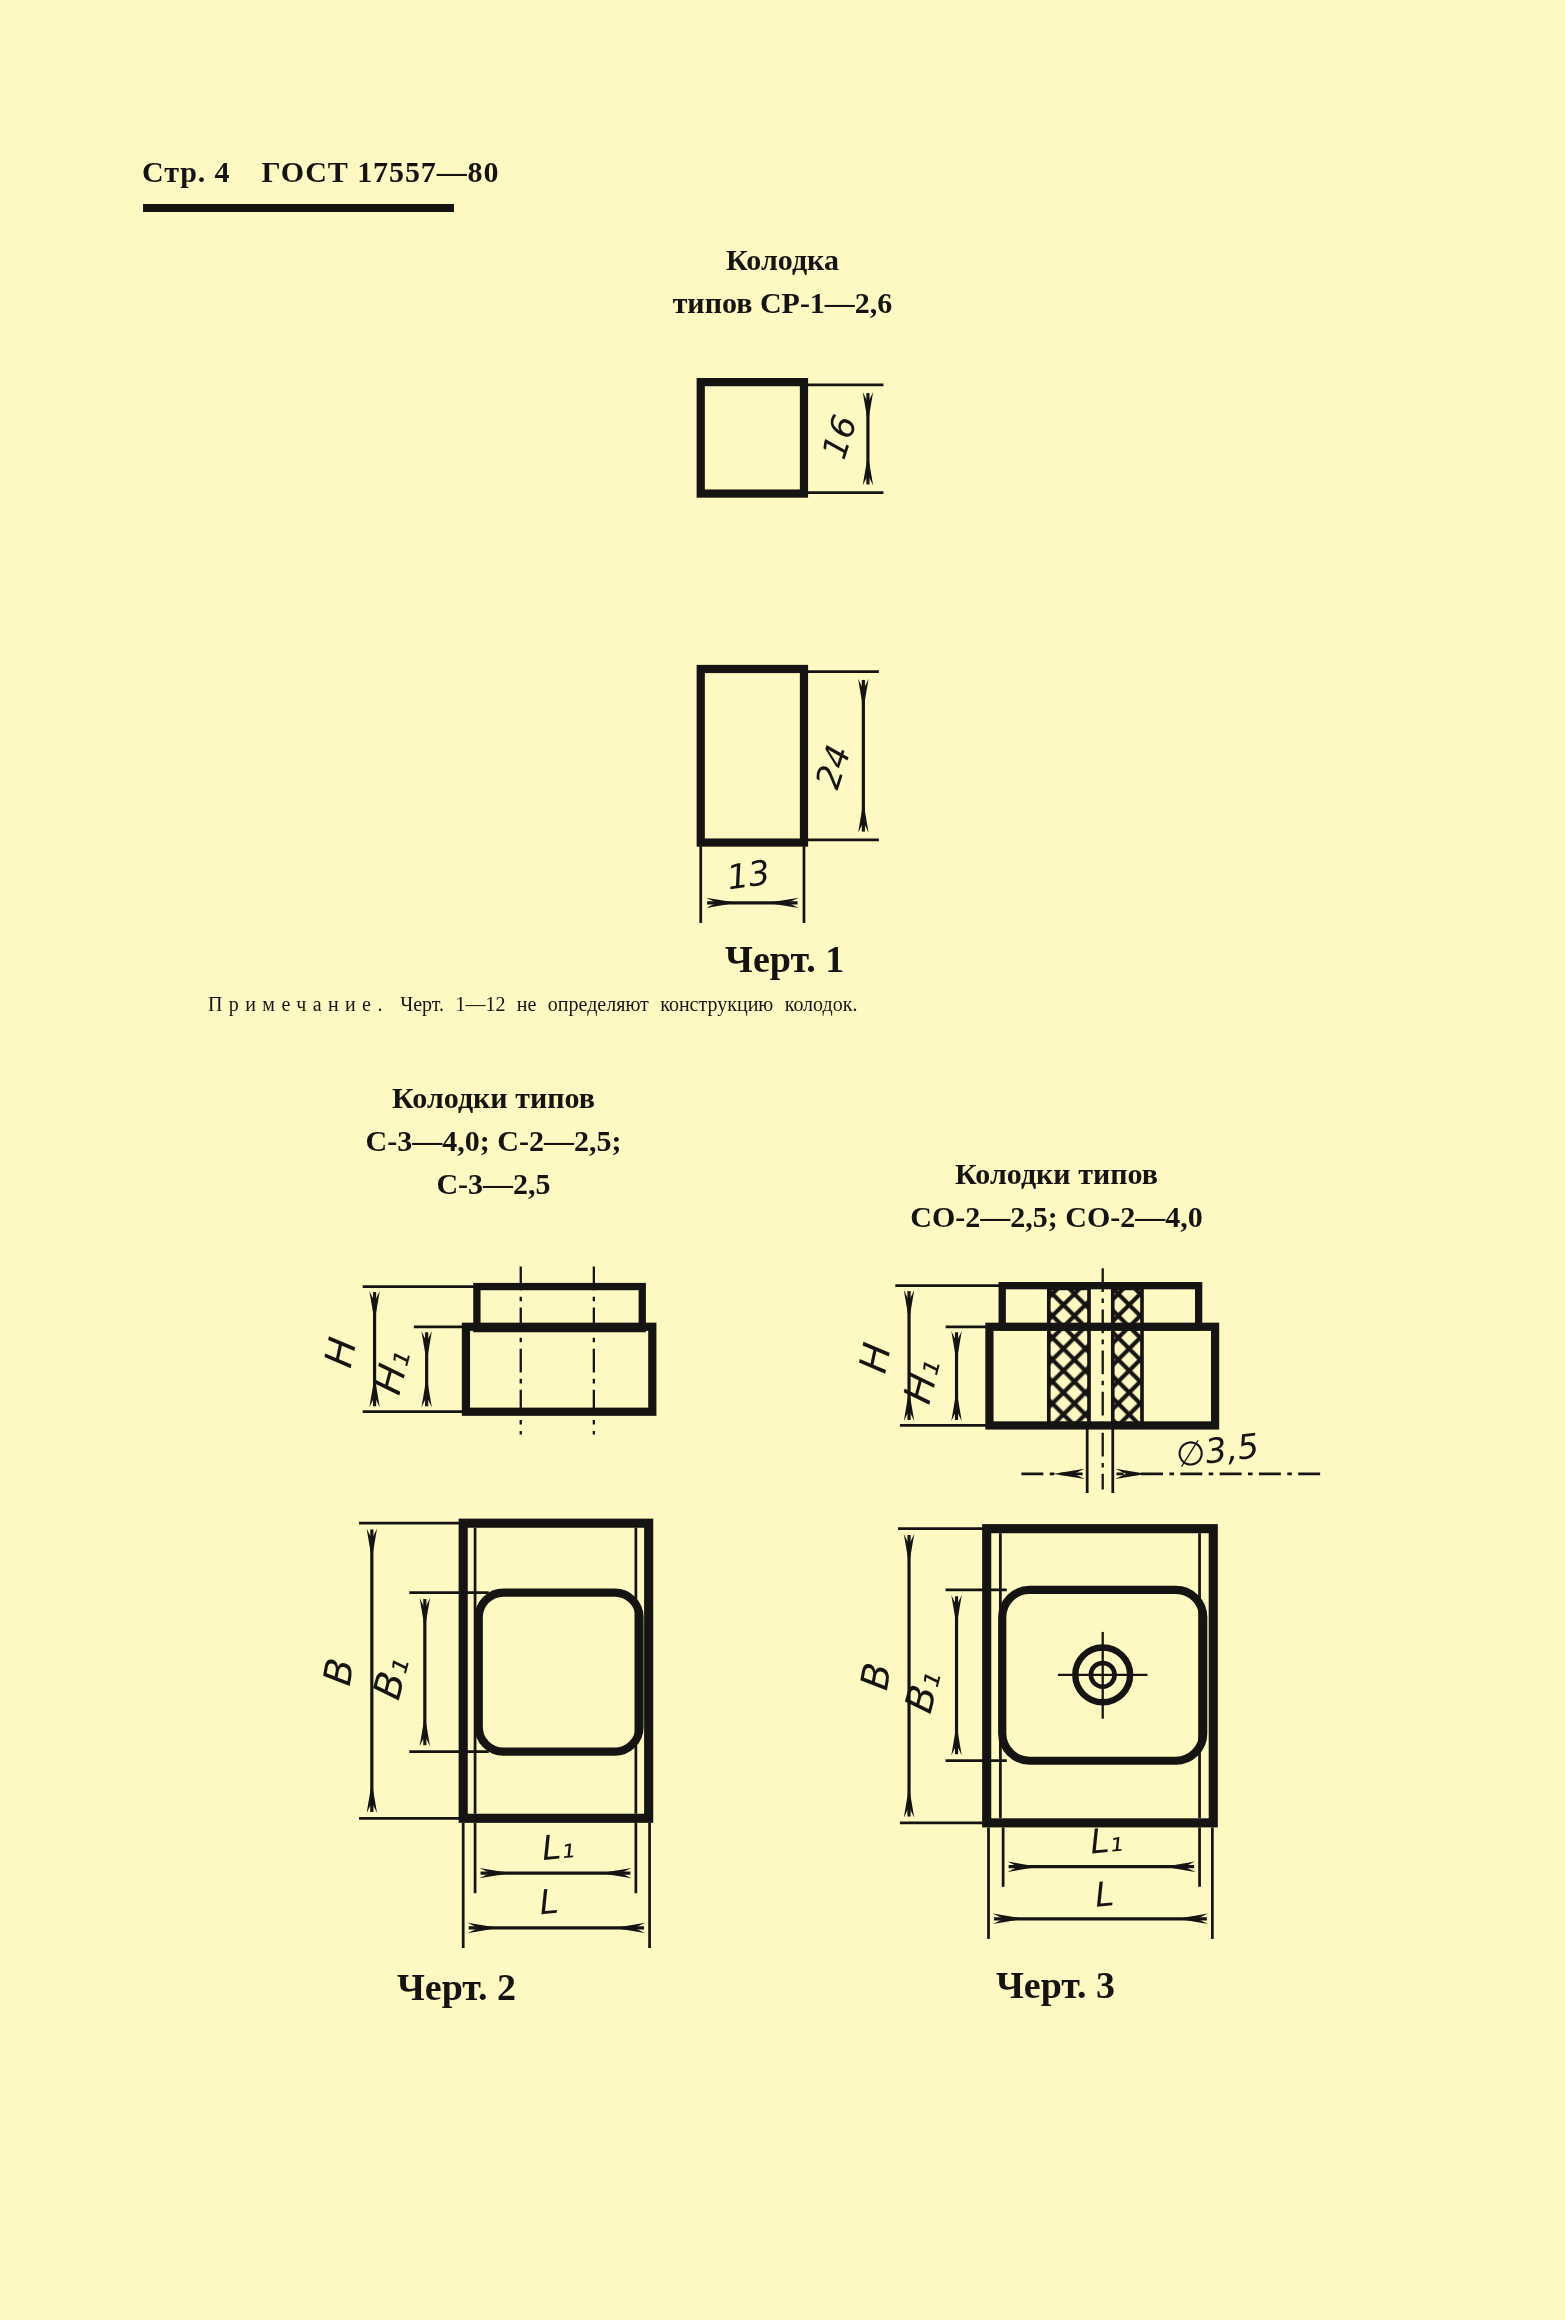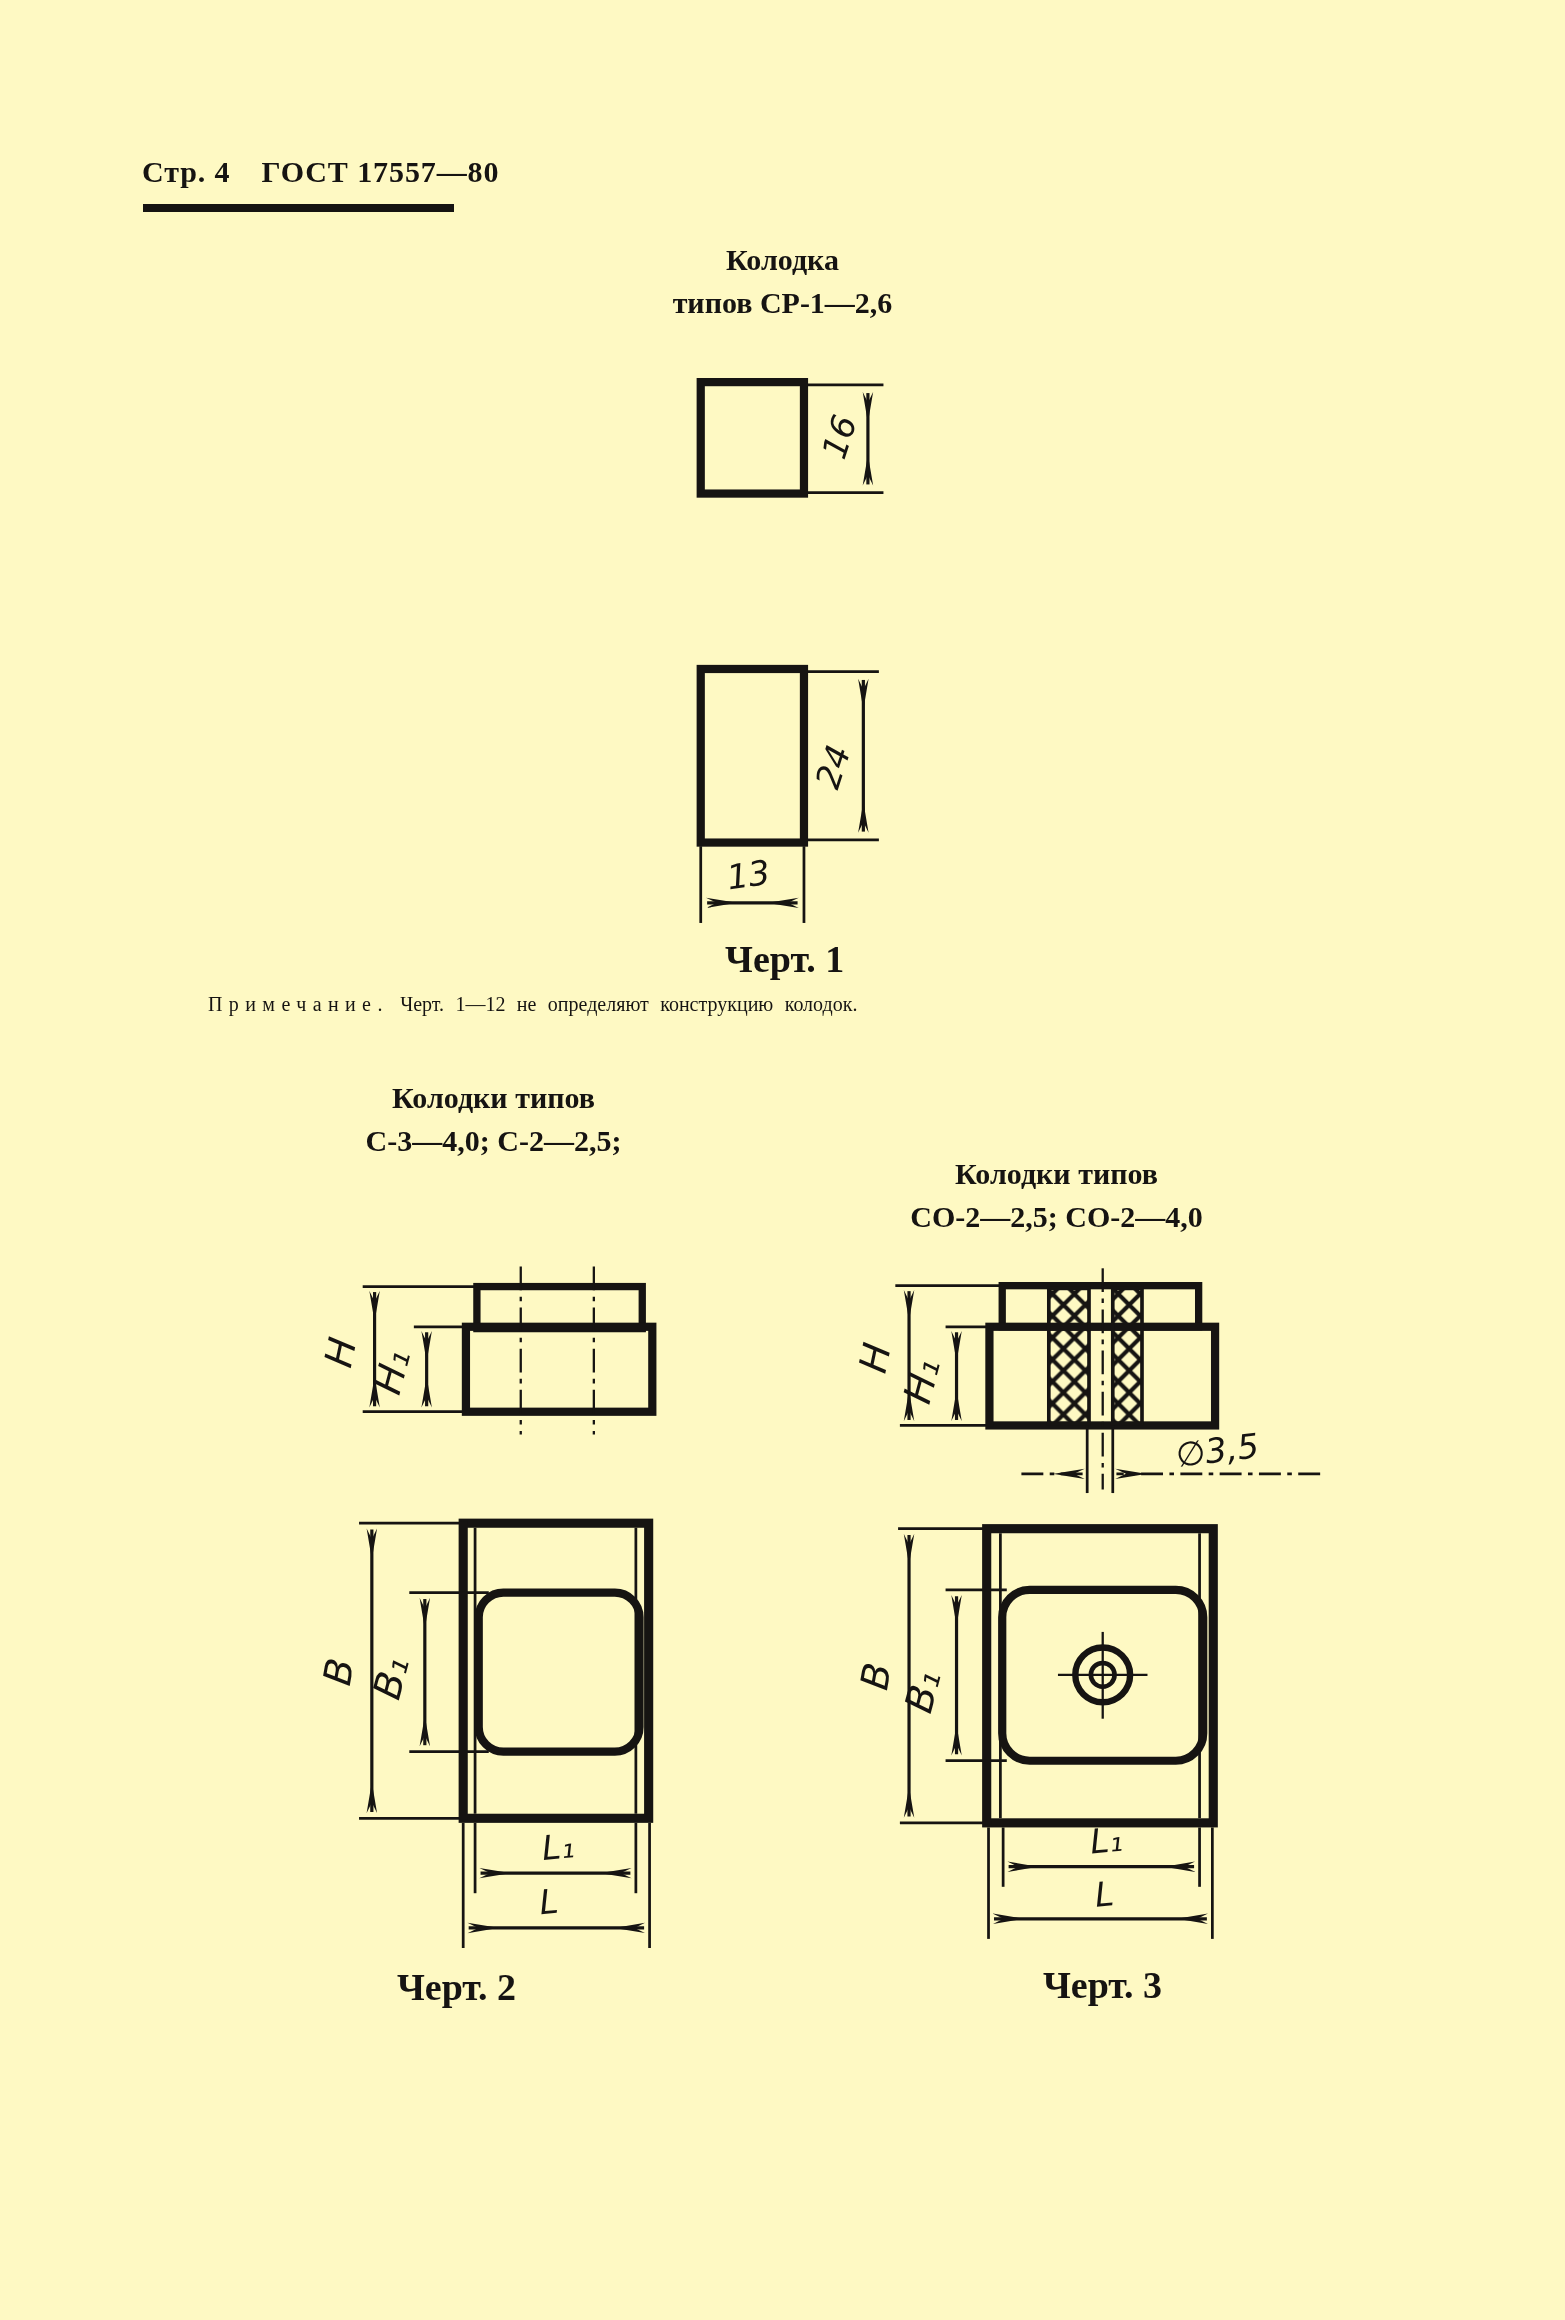--- a/index.html
+++ b/index.html
@@ -49,30 +49,31 @@
   </div>
 
   <div class="abs note" style="left:208px;top:993px;">
     <span class="nlabel">Примечание.</span>
     <span>Черт. 1—12 не определяют конструкцию колодок.</span>
   </div>
 
   <div class="abs figtitle" style="left:311px;top:1076px;width:365px;">
     <div>Колодки типов</div>
     <div>С-3—4,0; С-2—2,5;</div>
+    <div>С-3—2,5</div>
   </div>
 
   <div class="abs figtitle" style="left:874px;top:1152px;width:365px;">
     <div>Колодки типов</div>
     <div>СО-2—2,5; СО-2—4,0</div>
   </div>
 
   <div class="abs caption" style="left:725px;top:937px;">Черт. 1</div>
   <div class="abs caption" style="left:365px;top:1965px;width:183px;text-align:center;">Черт. 2</div>
-  <div class="abs caption" style="left:1011px;top:1963px;width:183px;text-align:center;">Черт. 3</div>
+  <div class="abs caption" style="left:964px;top:1963px;width:183px;text-align:center;">Черт. 3</div>
 
   <svg class="abs" style="left:0;top:0;" width="1565" height="2321" viewBox="0 0 1713 2540">
     <defs>
       <marker id="ah" viewBox="0 0 26 10" refX="25" refY="5" markerWidth="34" markerHeight="13" markerUnits="userSpaceOnUse" orient="auto-start-reverse">
         <path d="M0,5 L26,0.6 L17,5 L26,9.4 Z" fill="#161412"></path>
       </marker>
       <pattern id="xh" width="24" height="24" patternUnits="userSpaceOnUse">
         <path d="M0,0 L24,24 M24,0 L0,24" stroke="#161412" stroke-width="4.5" fill="none"></path>
       </pattern>
     </defs>

